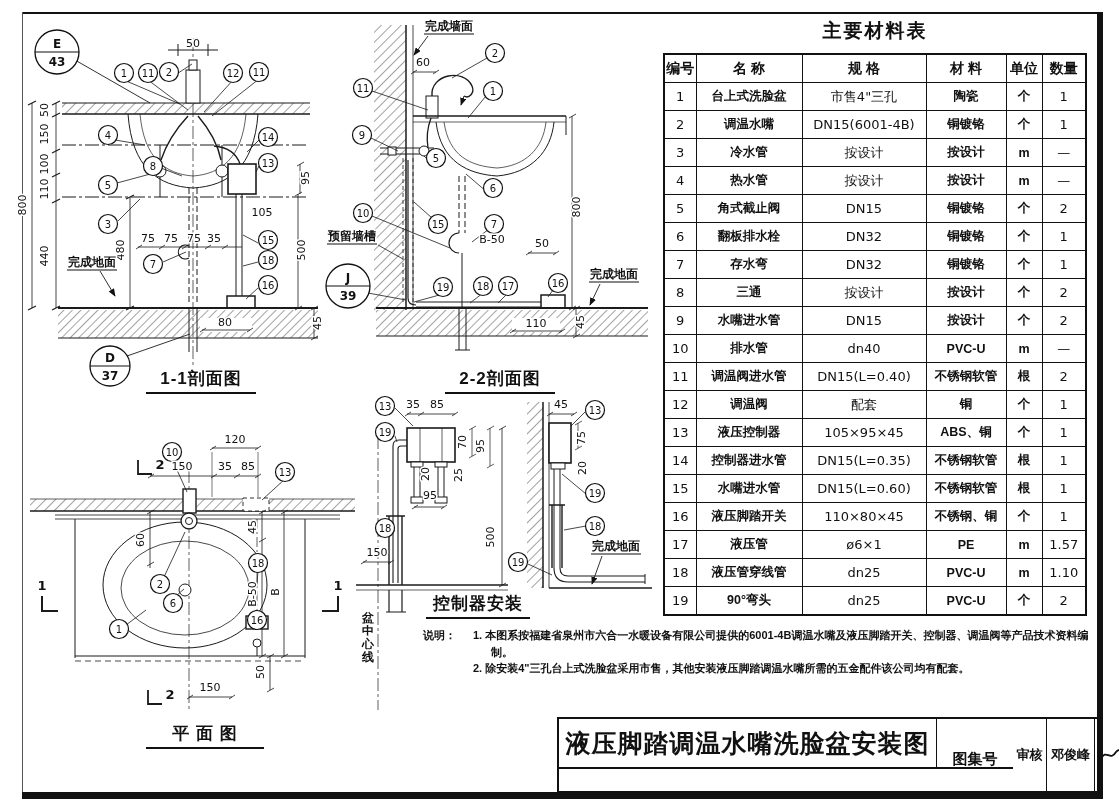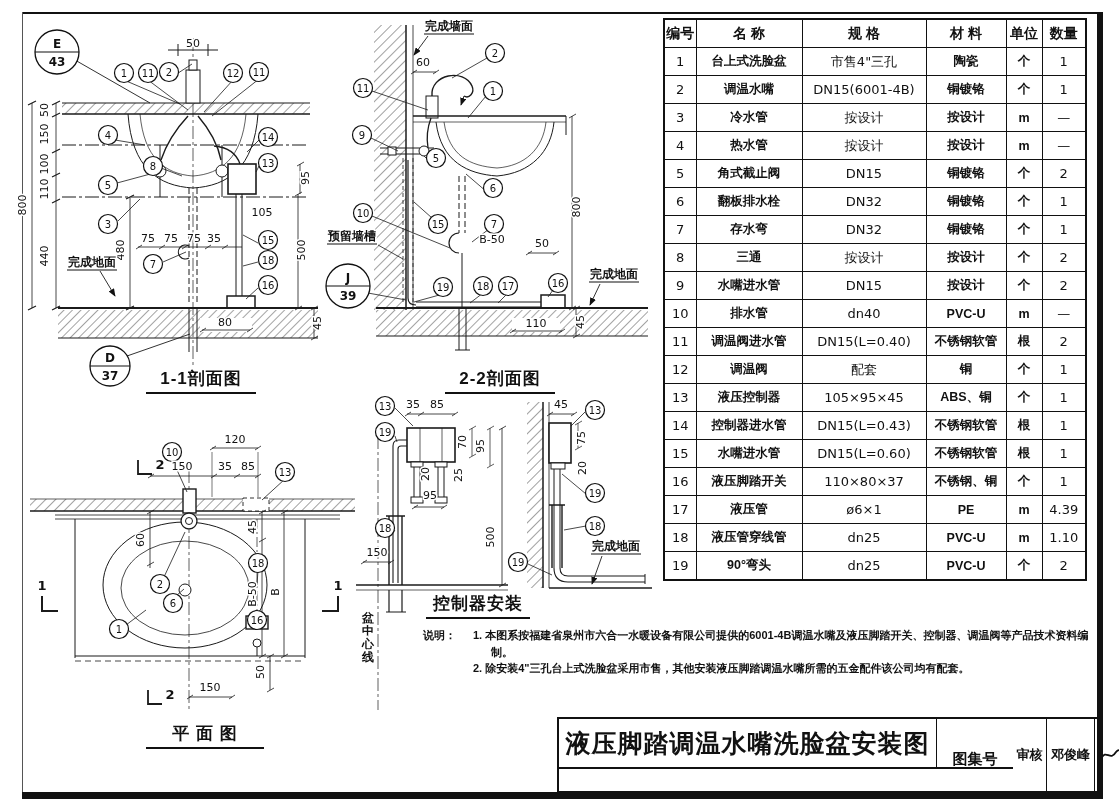--- a/index.html
+++ b/index.html
@@ -614,20 +614,21 @@
           <text x="368" y="622" class="lbl" text-anchor="middle"><tspan x="368" dy="0">盆</tspan><tspan x="368" dy="13">中</tspan><tspan x="368" dy="13">心</tspan><tspan x="368" dy="13">线</tspan></text>
         </g>
         <g>
           <text x="478" y="609" class="ttl">控制器安装</text>
           <line x1="426" y1="618" x2="530" y2="618" stroke="#111" stroke-width="2"></line>
         </g>
       </g>
   </svg>
 
   <div id="table-wrap">
+    <div id="table-title">主要材料表</div>
     <table class="materials">
       <colgroup>
           <col class="w0">
           <col class="w1">
           <col class="w2">
           <col class="w3">
           <col class="w4">
           <col class="w5">
         </colgroup>
       <thead>
@@ -741,48 +742,48 @@
             <td class="c0">13</td>
             <td class="c1">液压控制器</td>
             <td class="c2">105×95×45</td>
             <td class="c3">ABS、铜</td>
             <td class="c4">个</td>
             <td class="c5">1</td>
           </tr>
           <tr>
             <td class="c0">14</td>
             <td class="c1">控制器进水管</td>
-            <td class="c2">DN15(L=0.43)</td>
+            <td class="c2">DN15(L=0.35)</td>
             <td class="c3">不锈钢软管</td>
             <td class="c4">根</td>
             <td class="c5">1</td>
           </tr>
           <tr>
             <td class="c0">15</td>
             <td class="c1">水嘴进水管</td>
             <td class="c2">DN15(L=0.60)</td>
             <td class="c3">不锈钢软管</td>
             <td class="c4">根</td>
             <td class="c5">1</td>
           </tr>
           <tr>
             <td class="c0">16</td>
             <td class="c1">液压脚踏开关</td>
-            <td class="c2">110×80×37</td>
+            <td class="c2">110×80×45</td>
             <td class="c3">不锈钢、铜</td>
             <td class="c4">个</td>
             <td class="c5">1</td>
           </tr>
           <tr>
             <td class="c0">17</td>
             <td class="c1">液压管</td>
             <td class="c2">ø6×1</td>
             <td class="c3">PE</td>
             <td class="c4">m</td>
-            <td class="c5">4.39</td>
+            <td class="c5">1.57</td>
           </tr>
           <tr>
             <td class="c0">18</td>
             <td class="c1">液压管穿线管</td>
             <td class="c2">dn25</td>
             <td class="c3">PVC-U</td>
             <td class="c4">m</td>
             <td class="c5">1.10</td>
           </tr>
           <tr>

